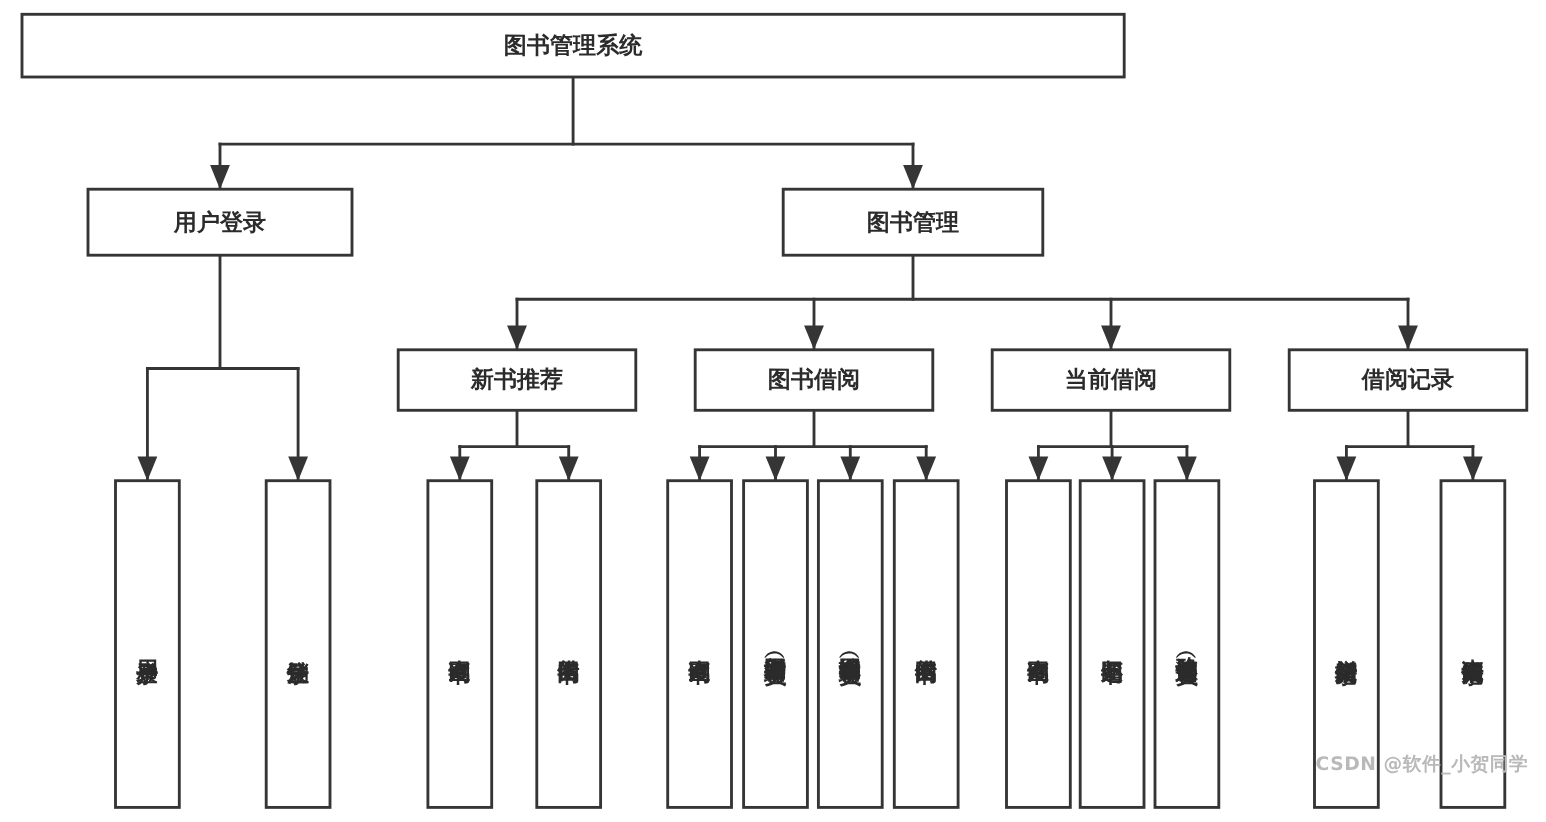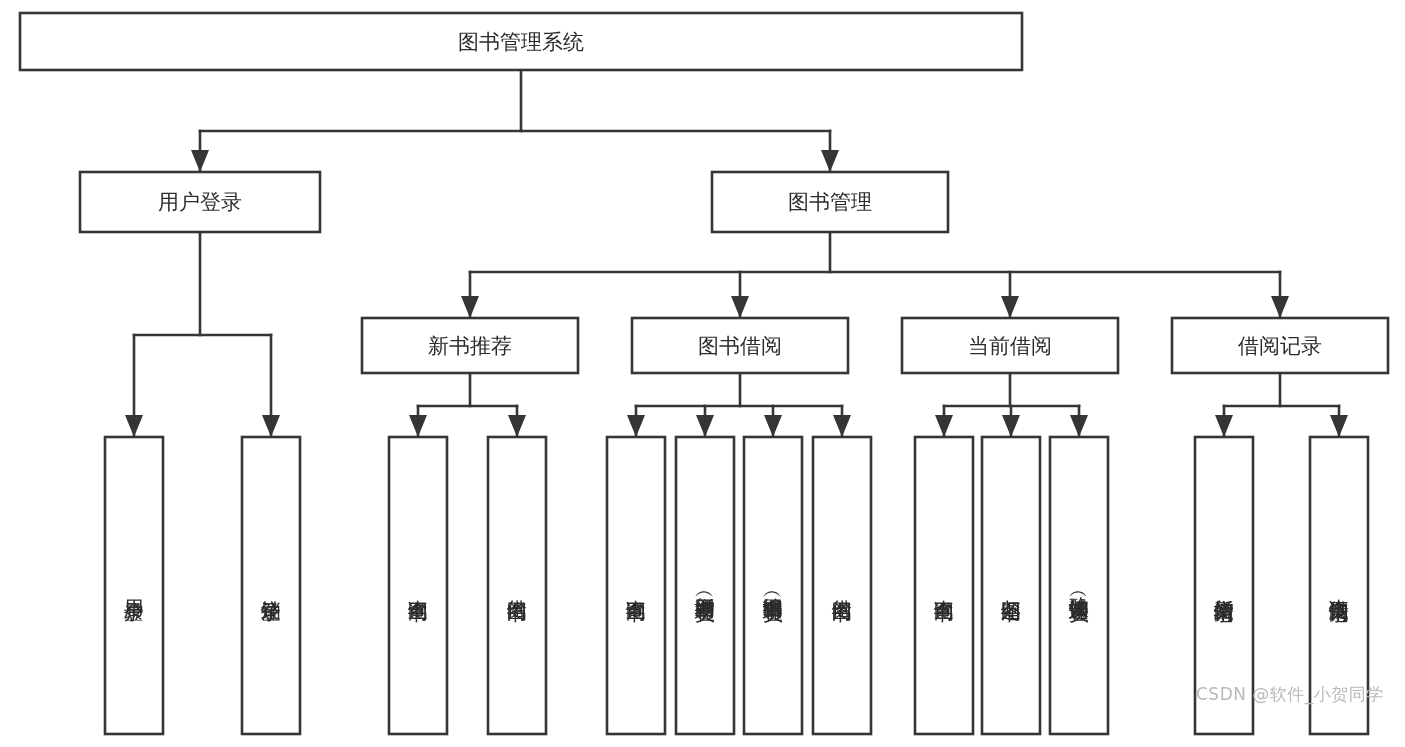--- a/index.html
+++ b/index.html
@@ -12,20 +12,21 @@
     width: 1405px;
     height: 747px;
     overflow: hidden;
     font-family: "DejaVu Sans", "Liberation Sans", sans-serif;
   }
   #diagram-root {
     position: relative;
     width: 1114px;
     height: 747px;
     background: #ffffff;
+    font-weight: bold;
   }
   svg#diagram-svg {
     position: absolute;
     left: 0;
     top: 0;
     width: 1405px;
     height: 747px;
     display: block;
   }
   .node-box {

